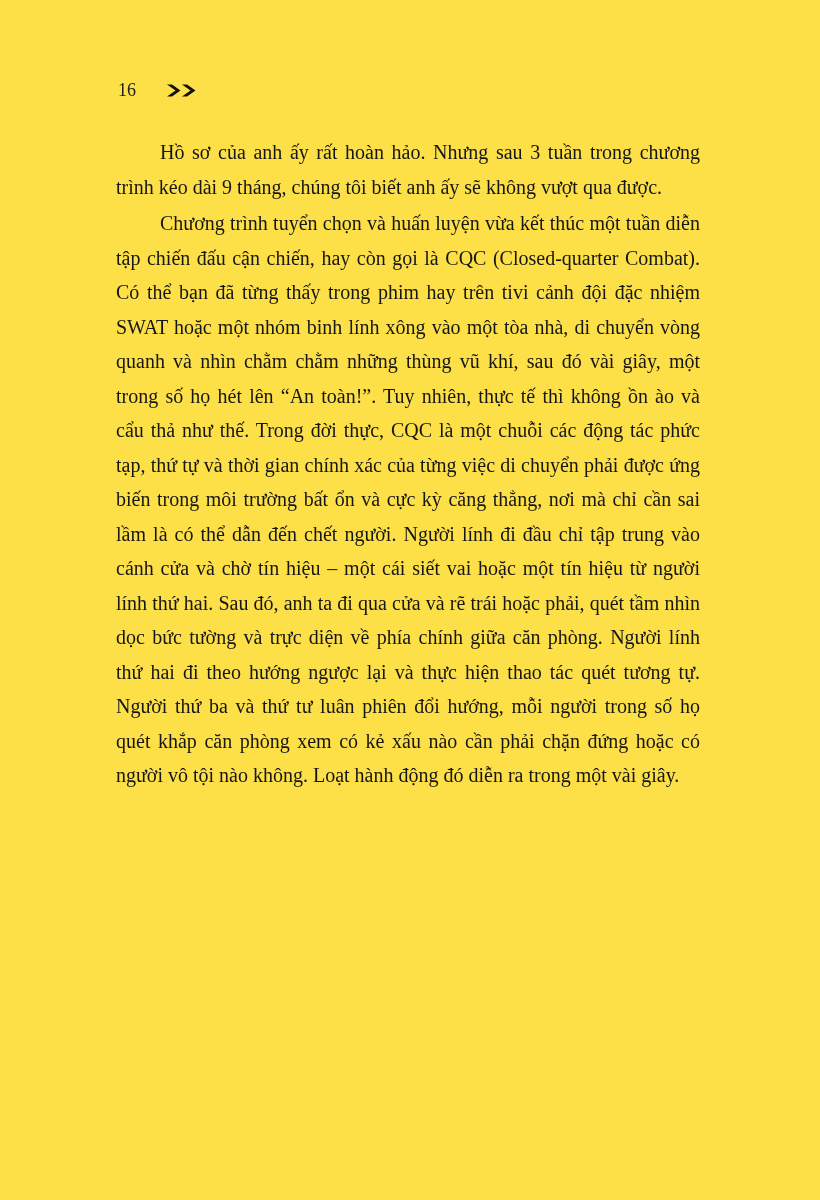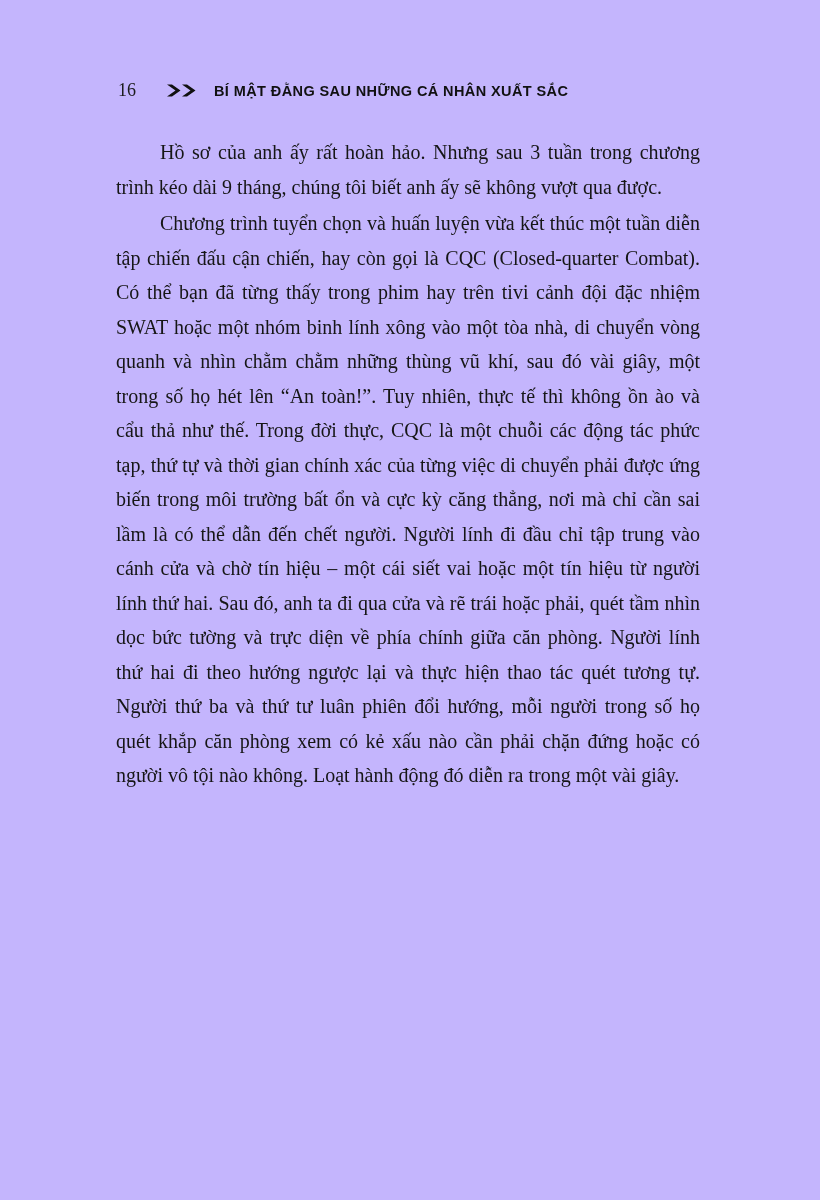--- a/index.html
+++ b/index.html
@@ -4,21 +4,21 @@
 <style>
   html, body {
     margin: 0;
     padding: 0;
     background: #ffffff;
   }
   .page {
     position: relative;
     width: 820px;
     height: 1200px;
-    background: #c4b5fd;
+    background: #fde047;
     box-sizing: border-box;
     padding: 80px 120px 0 116px;
     color: #1c1c1c;
     overflow: hidden;
   }
   .page-header {
     display: flex;
     align-items: center;
     margin: 0 0 34px 2px;
   }
@@ -60,21 +60,20 @@
 <div class="page">
 
   <header class="page-header">
     <span class="page-number">16</span>
     <span class="chevrons">
       <svg width="32" height="13" viewBox="0 0 32 13" aria-hidden="true">
         <path d="M1,0.5 L9.5,6.5 L1,12.5 L6,12.5 L14.5,6.5 L6,0.5 Z" fill="#111111"></path>
         <path d="M16,0.5 L24.5,6.5 L16,12.5 L21,12.5 L29.5,6.5 L21,0.5 Z" fill="#111111"></path>
       </svg>
     </span>
-    <h1 class="book-title">BÍ MẬT ĐẰNG SAU NHỮNG CÁ NHÂN XUẤT SẮC</h1>
   </header>
 
   <main class="body-text">
     <p>Hồ sơ của anh ấy rất hoàn hảo. Nhưng sau 3 tuần trong chương trình kéo dài 9 tháng, chúng tôi biết anh ấy sẽ không vượt qua được.</p>
     <p>Chương trình tuyển chọn và huấn luyện vừa kết thúc một tuần diễn tập chiến đấu cận chiến, hay còn gọi là CQC (Closed-quarter Combat). Có thể bạn đã từng thấy trong phim hay trên tivi cảnh đội đặc nhiệm SWAT hoặc một nhóm binh lính xông vào một tòa nhà, di chuyển vòng quanh và nhìn chằm chằm những thùng vũ khí, sau đó vài giây, một trong số họ hét lên “An toàn!”. Tuy nhiên, thực tế thì không ồn ào và cẩu thả như thế. Trong đời thực, CQC là một chuỗi các động tác phức tạp, thứ tự và thời gian chính xác của từng việc di chuyển phải được ứng biến trong môi trường bất ổn và cực kỳ căng thẳng, nơi mà chỉ cần sai lầm là có thể dẫn đến chết người. Người lính đi đầu chỉ tập trung vào cánh cửa và chờ tín hiệu – một cái siết vai hoặc một tín hiệu từ người lính thứ hai. Sau đó, anh ta đi qua cửa và rẽ trái hoặc phải, quét tầm nhìn dọc bức tường và trực diện về phía chính giữa căn phòng. Người lính thứ hai đi theo hướng ngược lại và thực hiện thao tác quét tương tự. Người thứ ba và thứ tư luân phiên đổi hướng, mỗi người trong số họ quét khắp căn phòng xem có kẻ xấu nào cần phải chặn đứng hoặc có người vô tội nào không. Loạt hành động đó diễn ra trong một vài giây.</p>
   </main>
 
 </div>
 
 </body></html>

